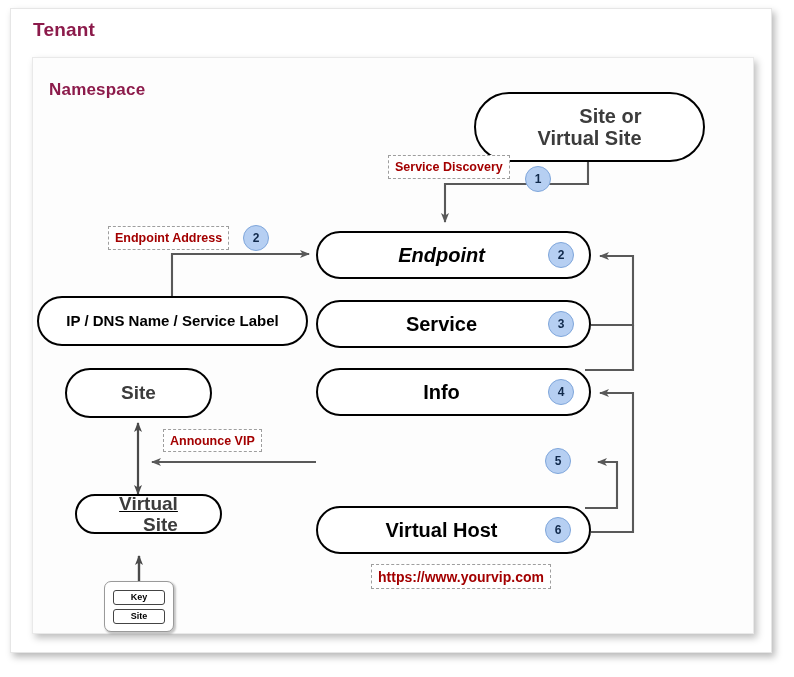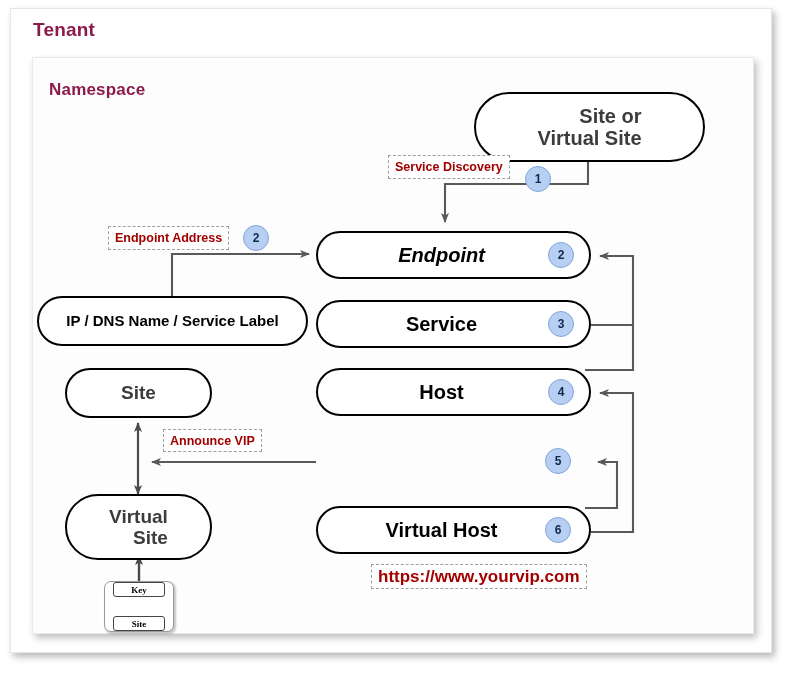--- a/index.html
+++ b/index.html
@@ -126,24 +126,25 @@
 
   .node-site {
     left: 65px;
     top: 368px;
     width: 147px;
     height: 50px;
   }
   .node-site .node-label { font-size: 19px; }
 
   .node-vsite {
-    left: 65px;
+    left: 75px;
     top: 494px;
     width: 147px;
-    height: 66px;
+    height: 40px;
+    text-decoration: underline;
   }
   .node-vsite .node-label { font-size: 19px; }
 
   
   .badge {
     position: absolute;
     width: 26px;
     height: 26px;
     border-radius: 50%;
     background: #b6cff2;
@@ -175,40 +176,39 @@
     font-weight: bold;
     display: flex;
     align-items: center;
     justify-content: center;
     padding: 2px 6px;
     white-space: nowrap;
   }
   .annot-service-discovery { left: 388px; top: 155px; height: 24px; }
   .annot-endpoint-address  { left: 108px; top: 226px; height: 24px; }
   .annot-announce-vip      { left: 163px; top: 429px; height: 23px; }
-  .annot-vip-url           { left: 371px; top: 564px; height: 25px; font-size: 17px; }
+  .annot-vip-url           { left: 371px; top: 564px; height: 25px; font-size: 14px; }
 
   
   .legend-box {
     position: absolute;
     left: 104px;
     top: 581px;
     width: 70px;
     height: 51px;
     box-sizing: border-box;
     background: #ffffff;
     border: 1.3px solid #9a9a9a;
     border-radius: 7px;
     box-shadow: 1.5px 1.5px 2px rgba(0,0,0,0.22);
     display: flex;
     flex-direction: column;
     align-items: center;
-    justify-content: space-between;
+    justify-content: center;
     gap: 4px;
-    font-family: Liberation Serif, serif;
   }
   .legend-chip {
     width: 52px;
     height: 15px;
     box-sizing: border-box;
     background: #ffffff;
     border: 1.3px solid #444444;
     border-radius: 3px;
     font-size: 9px;
     font-weight: bold;
@@ -276,21 +276,21 @@
 
   <div class="node node-endpoint">
     <span class="node-label">Endpoint</span>
   </div>
 
   <div class="node node-cluster">
     <span class="node-label">Service</span>
   </div>
 
   <div class="node node-route">
-    <span class="node-label">Host</span>
+    <span class="node-label">Info</span>
   </div>
 
 
   <div class="node node-vhost">
     <span class="node-label">Virtual Host</span>
   </div>
 
   <div class="node node-ipdns">
     <span class="node-label">IP / DNS Name / Service Label</span>
   </div>

